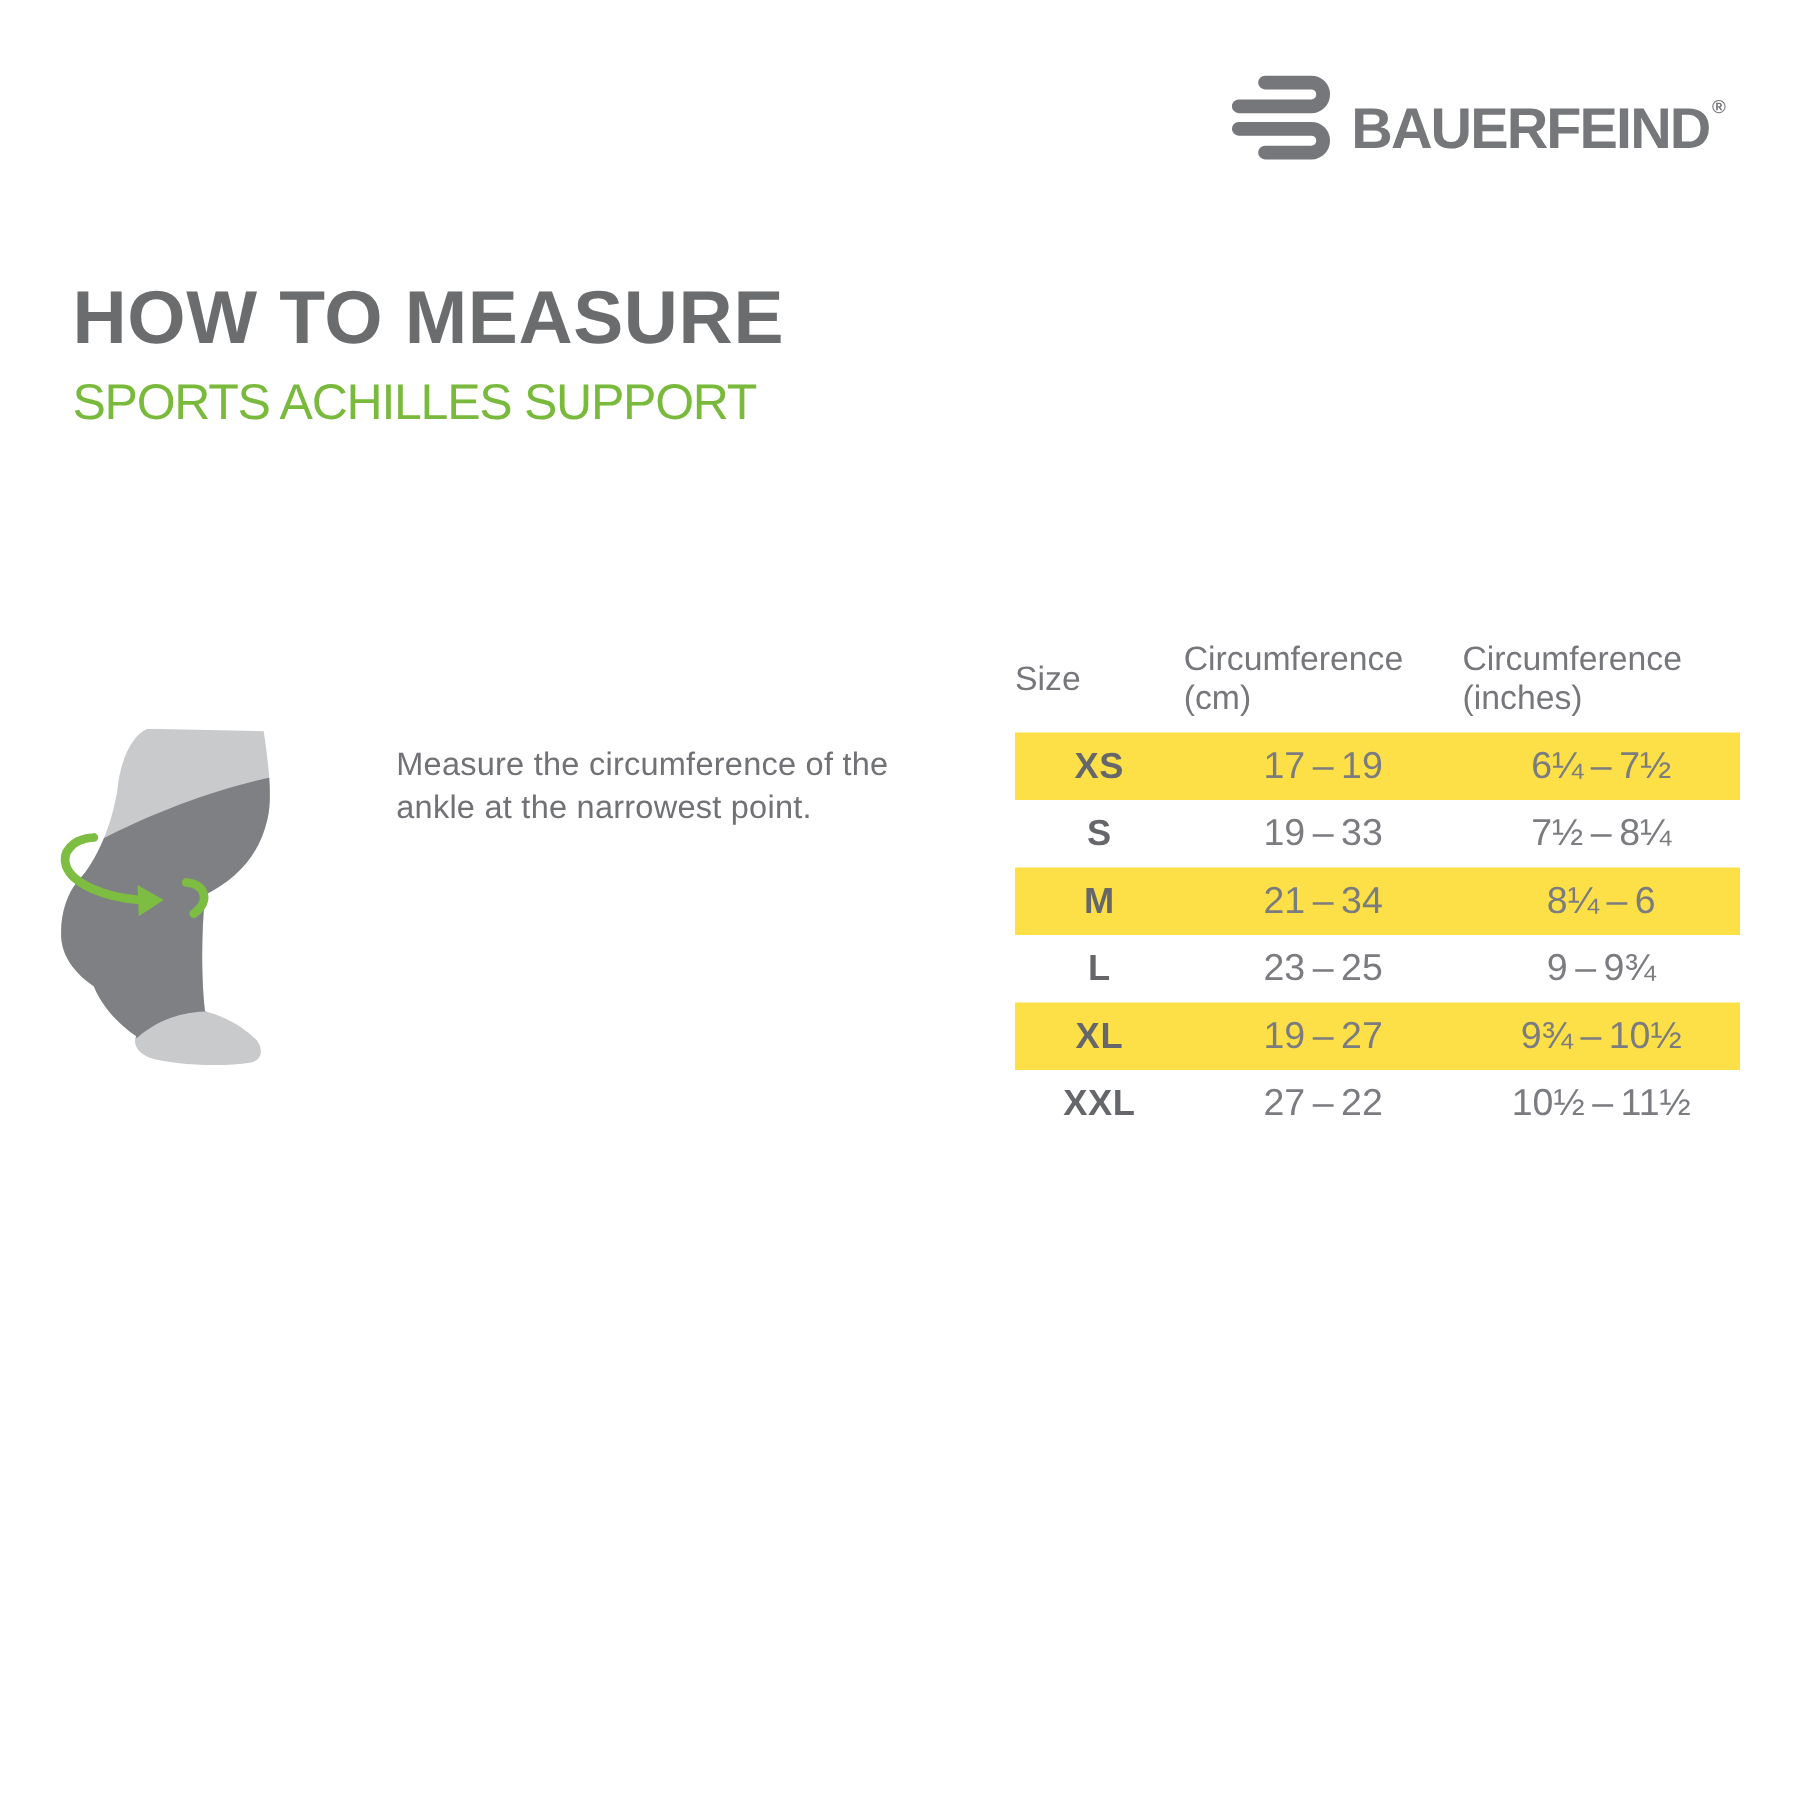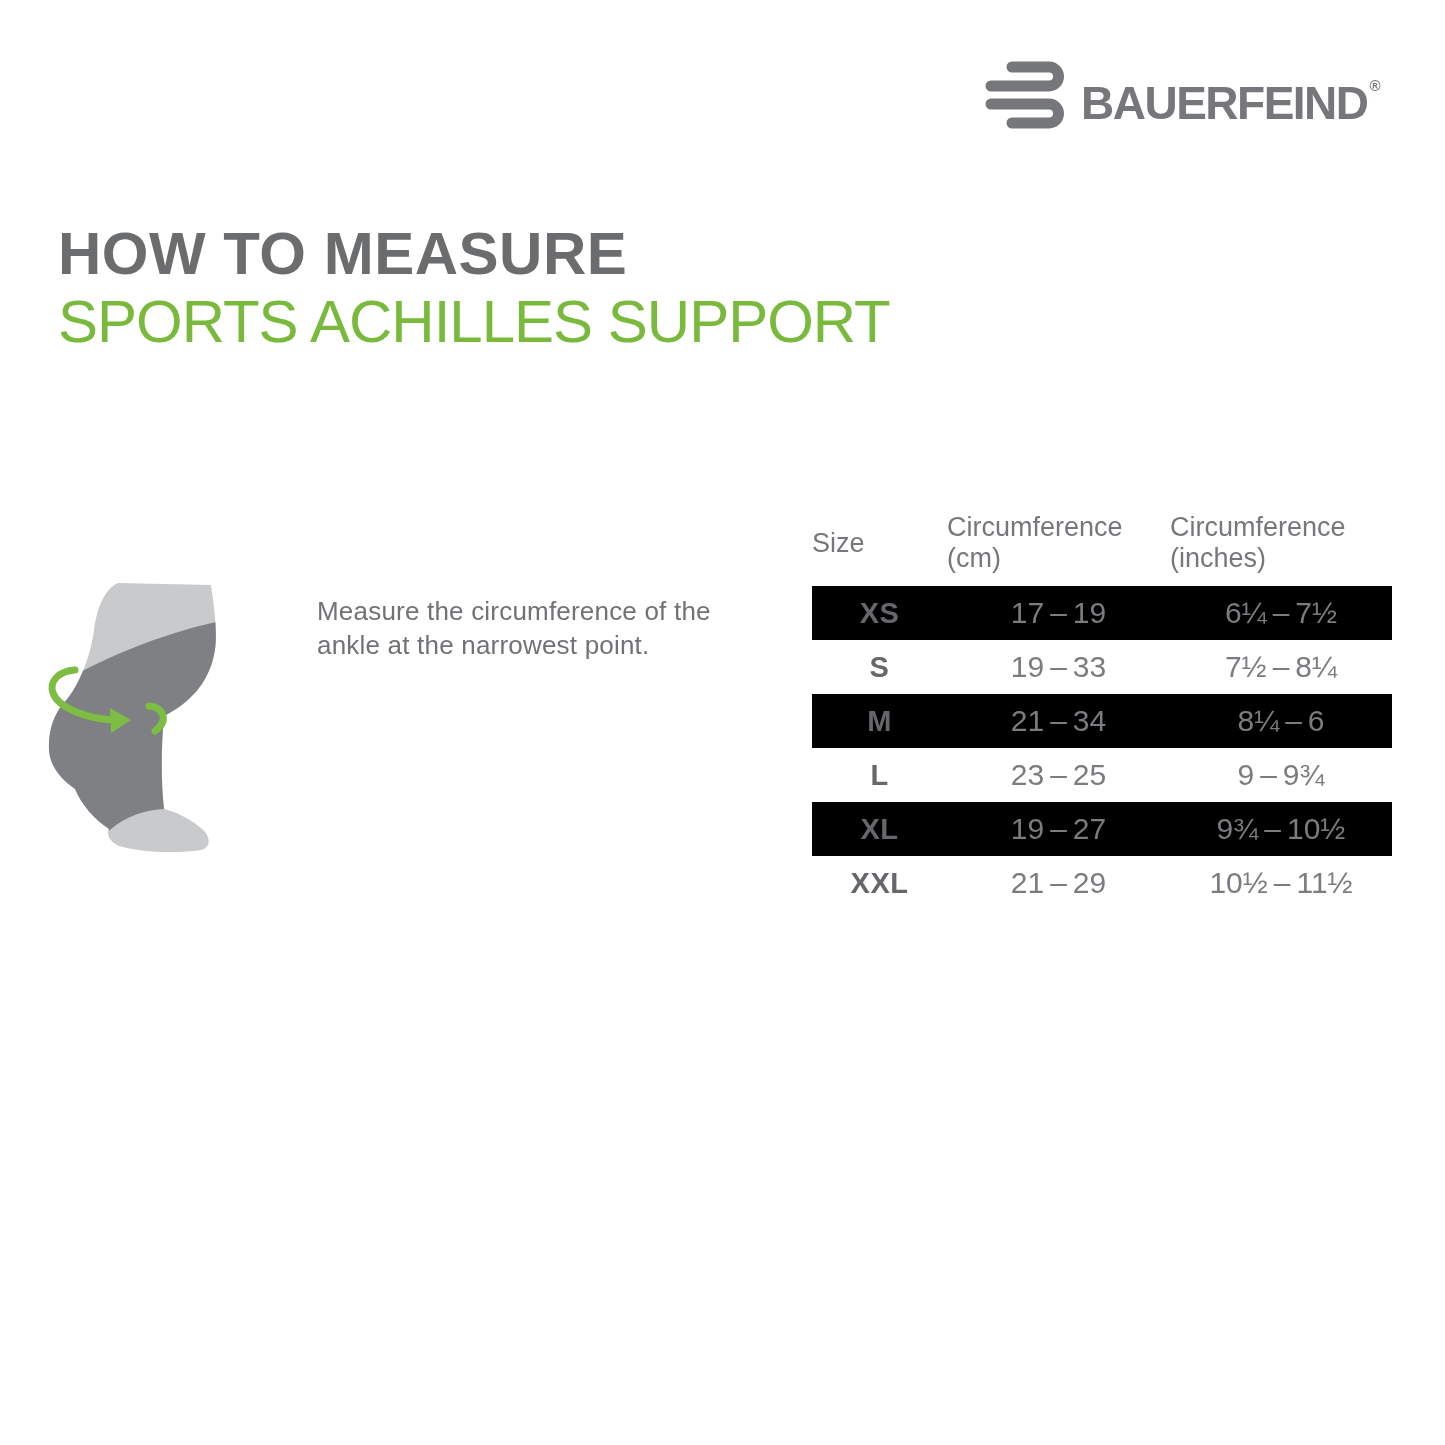--- a/index.html
+++ b/index.html
@@ -8,38 +8,38 @@
 
   
   .logo{position:absolute;left:982px;top:50px;display:flex;align-items:center;gap:9px;}
   .logo svg{display:block;}
   .brand-text{font-size:46px;font-weight:bold;color:#76777a;letter-spacing:-1.5px;line-height:72px;white-space:nowrap;}
   .brand-text sup{font-size:15px;font-weight:bold;letter-spacing:0;vertical-align:28px;margin-left:2px;}
 
   
   .h1{position:absolute;left:58px;top:219px;font-size:60px;font-weight:bold;color:#6b6c6e;
       letter-spacing:0.5px;line-height:70px;white-space:nowrap;}
-  .h2{position:absolute;left:58px;top:290px;font-size:60px;font-weight:normal;color:#79ba3c;
+  .h2{position:absolute;left:58px;top:290px;font-size:40px;font-weight:normal;color:#79ba3c;
       letter-spacing:-1px;line-height:64px;white-space:nowrap;}
 
   
   .ankle{position:absolute;left:38px;top:583px;}
 
   
   .instruction{position:absolute;left:300px;top:577px;font-size:26px;line-height:34px;
                color:#717276;letter-spacing:0.2px;margin:17px;}
 
   
   .size-table{position:absolute;left:812px;top:500px;width:580px;}
   .thead{display:grid;grid-template-columns:135px 223px 222px;height:86px;align-items:center;
          text-align:left;color:#76777b;font-size:27px;line-height:31px;}
   .thead .col{display:flex;flex-direction:column;justify-content:center;}
   .trow{display:grid;grid-template-columns:135px 223px 222px;height:54px;align-items:center;
         text-align:center;}
-  .trow.shaded{background:#000000;}
+  .trow.shaded{background:#fde047;}
   .cell-size{font-weight:bold;color:#66676b;font-size:29px;letter-spacing:0.5px;}
   .cell-val{color:#7b7c80;font-size:30px;}
 </style>
 </head>
 <body>
 
 <div class="canvas">
 
   <div class="logo">
     <svg width="90" height="72" viewBox="0 0 90 72">
@@ -141,18 +141,18 @@
       <div class="cell-val">23 – 25</div>
       <div class="cell-val">9 – 9¾</div>
     </div>
     <div class="trow shaded">
       <div class="cell-size">XL</div>
       <div class="cell-val">19 – 27</div>
       <div class="cell-val">9¾ – 10½</div>
     </div>
     <div class="trow">
       <div class="cell-size">XXL</div>
-      <div class="cell-val">21 – 29</div>
+      <div class="cell-val">27 – 22</div>
       <div class="cell-val">10½ – 11½</div>
     </div>
   </div>
 
 </div>
 
 </body></html>

